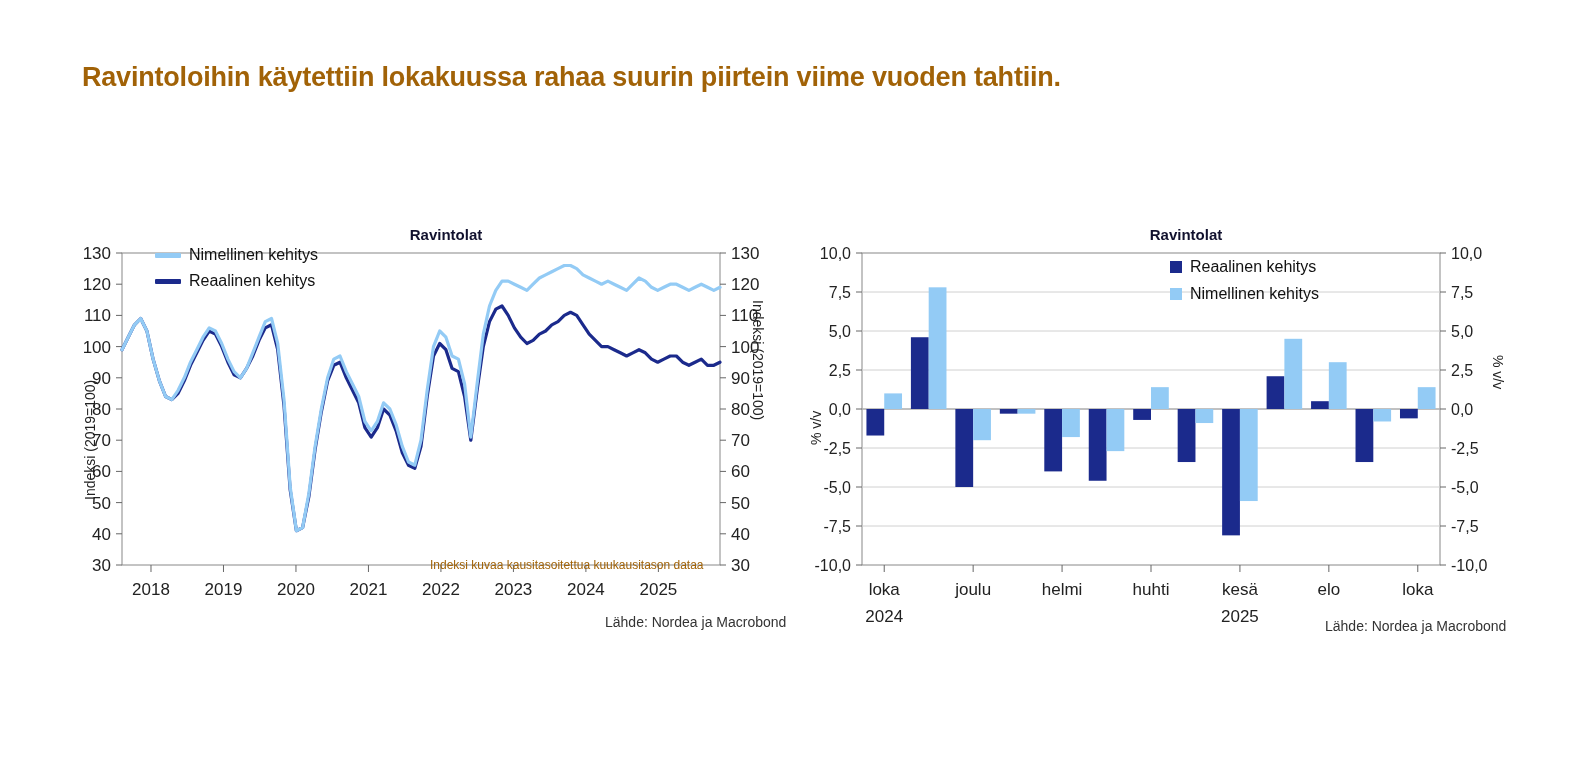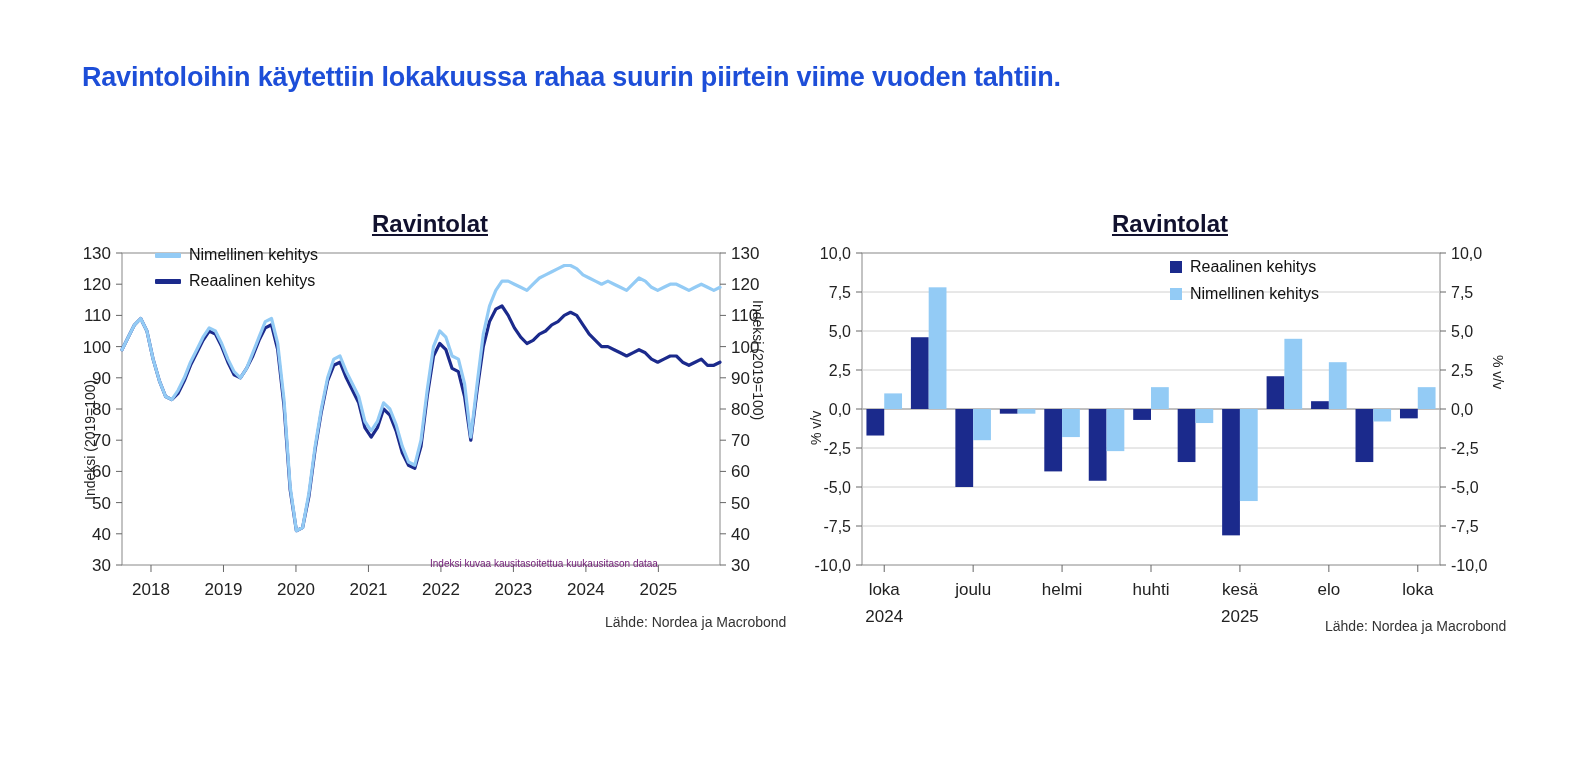--- a/index.html
+++ b/index.html
@@ -3,41 +3,41 @@
 <meta charset="utf-8">
 <style>
   html,body{margin:0;padding:0;}
   body{
     width:1595px;height:781px;background:#ffffff;
     font-family:"Liberation Sans", sans-serif;
     color:#1a1a3c;overflow:hidden;position:relative;
   }
   #title{
     position:absolute;left:82px;top:62px;
-    font-size:27px;font-weight:bold;color:#1d4ed8;letter-spacing:-0.2px;
+    font-size:27px;font-weight:bold;color:#a16207;letter-spacing:-0.2px;
   }
   .panel{position:absolute;top:180px;}
   #panel-left{left:60px;width:740px;height:470px;}
   #panel-right{left:790px;width:760px;height:470px;}
   .chart-title{
-    text-align:center;font-size:24px;font-weight:bold;color:#11112e;
-    margin:0;padding:0;position:absolute;top:30px;width:100%;text-decoration:underline;
+    text-align:center;font-size:15px;font-weight:bold;color:#11112e;
+    margin:16px;padding:0;position:absolute;top:30px;width:100%;
   }
   .axis-label-left,.axis-label-right{
     position:absolute;font-size:14px;color:#222;
     writing-mode:vertical-rl;
   }
   .axis-label-left{transform:rotate(180deg);}
   .legend-item{display:flex;align-items:center;gap:8px;font-size:16px;color:#111;}
   .legend-line{width:26px;height:5px;border-radius:1px;}
   .legend-sq{width:12px;height:12px;}
   .source{
     position:absolute;font-size:14px;color:#333;
   }
-  .note{position:absolute;font-size:10px;color:#701a75;}
+  .note{position:absolute;font-size:12px;color:#a16207;}
   svg{display:block;}
 </style>
 </head>
 <body>
 
 <div id="title">Ravintoloihin käytettiin lokakuussa rahaa suurin piirtein viime vuoden tahtiin.</div>
 
 <div class="panel" id="panel-left">
   <div class="chart-title">Ravintolat</div>
   <div class="axis-label-left" style="left:22px;top:120px;height:200px;">Indeksi (2019=100)</div>

